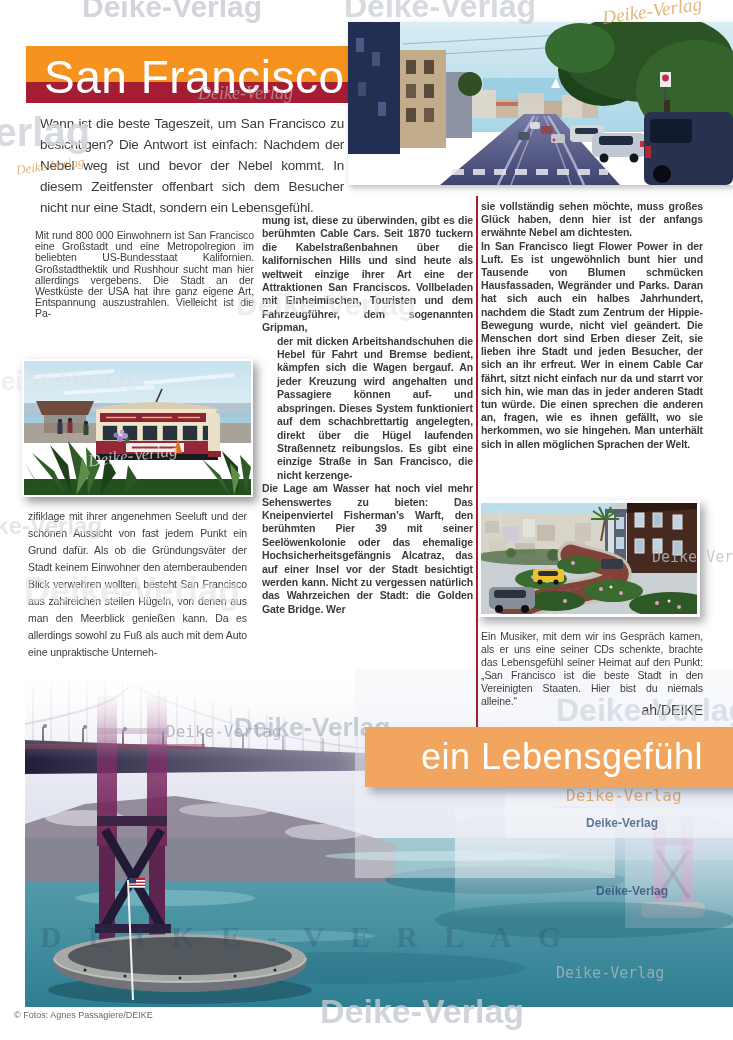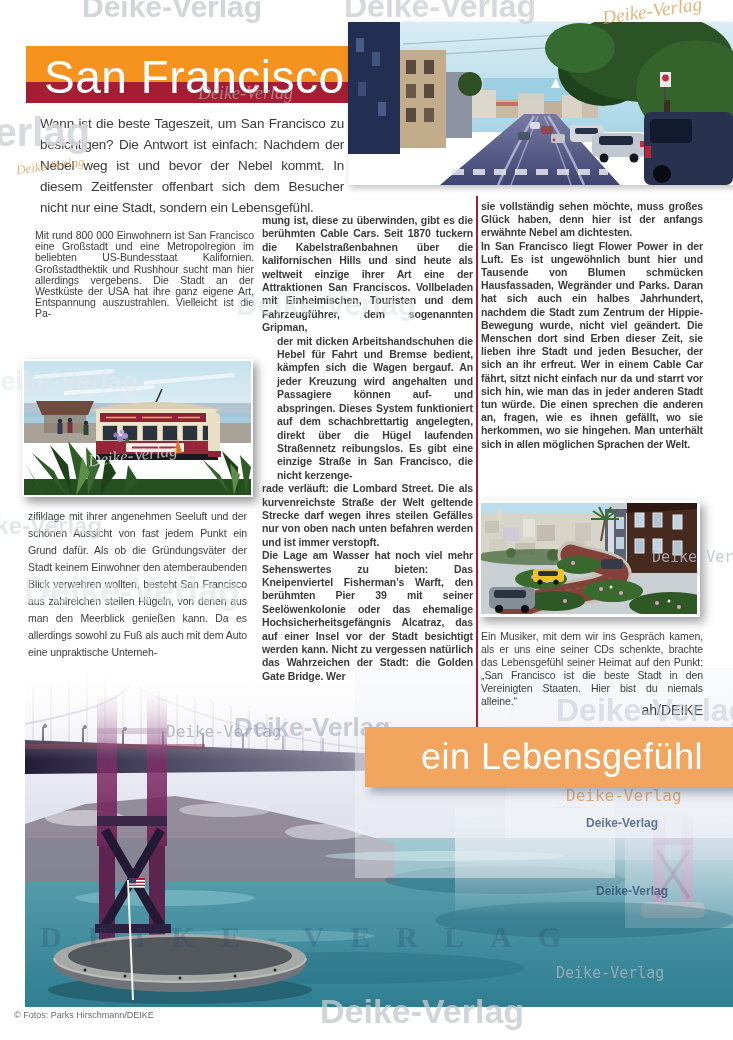--- a/index.html
+++ b/index.html
@@ -251,21 +251,20 @@
         <polygon points="210,134 206,102 216,114" fill="#5E8E4A"></polygon>
       </g>
     </svg>
   </div>
 
   <div class="col c1p2">zifiklage mit ihrer angenehmen Seeluft und der schönen Aussicht von fast jedem Punkt ein Grund dafür. Als ob die Gründungsväter der Stadt keinem Einwohner den atemberaubenden Blick verwehren wollten, besteht San Francisco aus zahlreichen steilen Hügeln, von denen aus man den Meerblick genießen kann. Da es allerdings sowohl zu Fuß als auch mit dem Auto eine unpraktische Unterneh-</div>
 
   <div class="col c2">
     <p>mung ist, diese zu überwinden, gibt es die berühmten Cable Cars. Seit 1870 tuckern die Kabelstraßenbahnen über die kalifornischen Hills und sind heute als weltweit einzige ihrer Art eine der Attraktionen San Franciscos. Vollbeladen mit Einheimischen, Touristen und dem Fahrzeugführer, dem sogenannten Gripman,</p>
     <p class="indent">der mit dicken Arbeitshandschuhen die Hebel für Fahrt und Bremse bedient, kämpfen sich die Wagen bergauf. An jeder Kreuzung wird angehalten und Passagiere können auf- und abspringen. Dieses System funktioniert auf dem schachbrettartig angelegten, direkt über die Hügel laufenden Straßennetz reibungslos. Es gibt eine einzige Straße in San Francisco, die nicht kerzenge-</p>
-    <p>rade verläuft: die Lombard Street. Die als kurvenreichste Straße der Welt geltende Strecke darf wegen ihres steilen Gefälles nur von oben nach unten befahren werden und ist immer verstopft.</p>
     <p>Die Lage am Wasser hat noch viel mehr Sehenswertes zu bieten: Das Kneipenviertel Fisherman’s Warft, den berühmten Pier 39 mit seiner Seelöwenkolonie oder das ehemalige Hochsicherheitsgefängnis Alcatraz, das auf einer Insel vor der Stadt besichtigt werden kann. Nicht zu vergessen natürlich das Wahrzeichen der Stadt: die Golden Gate Bridge. Wer</p>
   </div>
 
   <div class="col c3">
     <p>sie vollständig sehen möchte, muss großes Glück haben, denn hier ist der anfangs erwähnte Nebel am dichtesten.</p>
     <p>In San Francisco liegt Flower Power in der Luft. Es ist ungewöhnlich bunt hier und Tausende von Blumen schmücken Hausfassaden, Wegränder und Parks. Daran hat sich auch ein halbes Jahrhundert, nachdem die Stadt zum Zentrum der Hippie-Bewegung wurde, nicht viel geändert. Die Menschen dort sind Erben dieser Zeit, sie lieben ihre Stadt und jeden Besucher, der sich an ihr erfreut. Wer in einem Cable Car fährt, sitzt nicht einfach nur da und starrt vor sich hin, wie man das in jeder anderen Stadt tun würde. Die einen sprechen die anderen an, fragen, wie es ihnen gefällt, wo sie herkommen, wo sie hingehen. Man unterhält sich in allen möglichen Sprachen der Welt.</p>
   </div>
 
   <div class="photo ph-lombard">
     <svg viewBox="0 0 216 111" preserveAspectRatio="none">
@@ -471,21 +470,21 @@
         <rect x="104" y="210" width="7" height="5.5" fill="#3C3B6E"></rect>
       </g>
       <rect x="0" y="0" width="708" height="92" fill="url(#ggFogTop)"></rect>
       <rect x="330" y="0" width="260" height="210" fill="#F2F4F8" opacity=".45"></rect>
       <rect x="480" y="0" width="228" height="170" fill="#F4F6FA" opacity=".5"></rect>
     </svg>
   </div>
 
   <div class="banner">ein Lebensgefühl</div>
 
-  <div class="credit">© Fotos: Parks Hirschmann/DEIKE</div>
+  <div class="credit">© Fotos: Agnes Passagiere/DEIKE</div>
 
   <span class="wm w1">Deike-Verlag</span>
   <span class="wm w2">Deike-Verlag</span>
   <span class="wm wm-script w3">Deike-Verlag</span>
   <span class="wm wm-script w4">Deike-Verlag</span>
   <span class="wm w5">Deike-Verlag</span>
   <span class="wm wm-script w6">Deike-Verlag</span>
   <span class="wm w7">Deike-Verlag</span>
   <span class="wm w8">Deike-Verlag</span>
   <span class="wm wm-script w9">Deike-Verlag</span>

